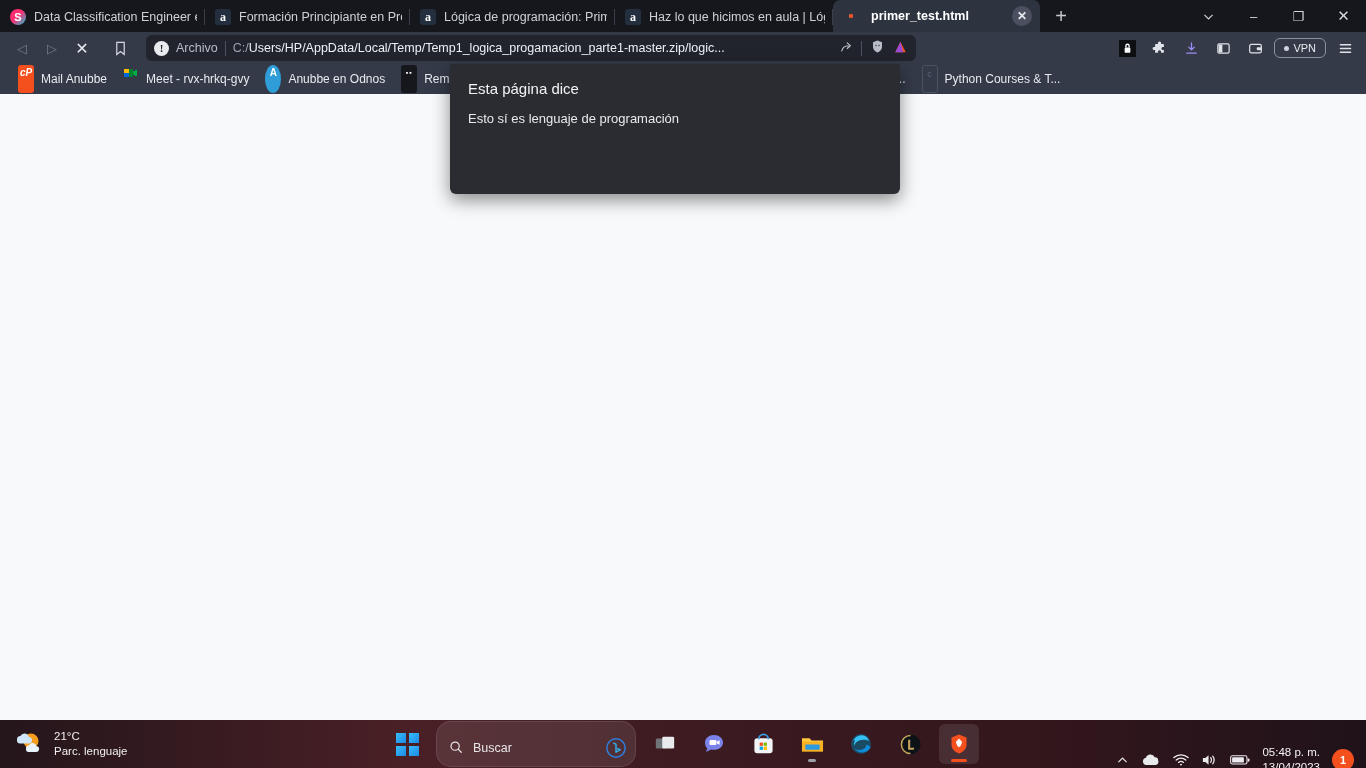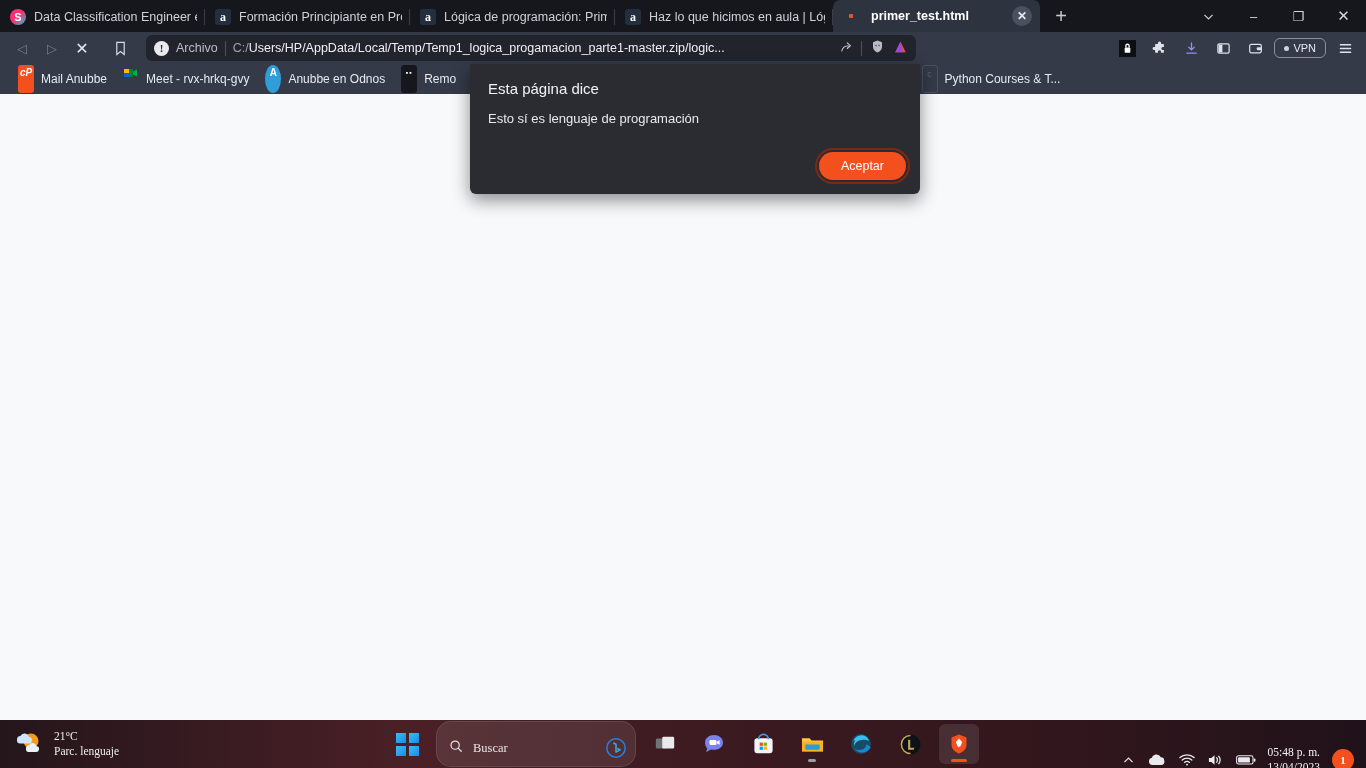--- a/index.html
+++ b/index.html
@@ -129,40 +129,40 @@
     color: #e7eaf0; font-size: 12px; white-space: nowrap; border-radius: 4px;
   }
   .bmico { width: 16px; height: 28px; flex: 0 0 16px; border-radius: 3px;
            font-size: 10px; line-height: 16px; text-align: center; color: #fff; }
 
   
   .page { position: absolute; left: 0; top: 94px; width: 1366px; height: 626px; background: #f8f9fb; }
 
   
   .dialog {
-    position: absolute; left: 470px; top: 64px; width: 450px; height: 130px;
+    position: absolute; left: 450px; top: 64px; width: 450px; height: 130px;
     background: #2b2c31; border-radius: 0 0 6px 6px;
     box-shadow: 0 6px 18px rgba(0,0,0,.45);
-    padding: 16px 14px 14px 18px; display: flex; flex-direction: column;
+    padding: 16px 7px 14px 18px; display: flex; flex-direction: column;
   }
   .dialog-title { color: #f2f3f5; font-size: 15px; margin-bottom: 14px; }
   .dialog-msg { color: #e8e9ec; font-size: 13px; }
   .dialog-actions { margin-top: auto; display: flex; justify-content: flex-end; }
   .btn-accept {
     background: #f4501e; color: #ffffff; font-size: 12.5px;
     border: none; border-radius: 16px; padding: 7px 22px;
     outline: 2px solid #7a2a14; outline-offset: 2px;
     font-family: "Liberation Sans", sans-serif;
   }
 
   
   .taskbar {
     position: absolute; left: 0; top: 720px; width: 1366px; height: 48px;
     background: linear-gradient(90deg,#24161b 0%, #4a2026 30%, #3a1a20 55%, #30161c 80%, #20121a 100%);
-    display: flex; align-items: center; font-family: Liberation Serif, serif;
+    display: flex; align-items: center;
   }
   .tb-weather { display: flex; align-items: center; gap: 10px; padding-left: 14px; }
   .tb-weather .wtext { color: #f0eef0; font-size: 11.5px; line-height: 15px; }
   .tb-center { position: absolute; left: 0; right: 0; display: flex; justify-content: center;
                align-items: center; gap: 9px; }
   .tb-start { width: 40px; height: 40px; display: flex; align-items: center; justify-content: center; }
   .winlogo { display: grid; grid-template-columns: 10px 10px; grid-template-rows: 10px 10px; gap: 3px; }
   .winlogo i { display: block; background: linear-gradient(135deg,#38bdf8,#1b8ae6); }
   .tb-search {
     width: 200px; height: 46px; border-radius: 15px;
@@ -350,23 +350,20 @@
       <span class="bmico" style="color:#5a6378;border:1px solid #4a5162;font-size:9px;">c</span>
       <span>Python Courses &amp; T...</span>
     </div>
   </div>
 
   <div class="page"></div>
 
   <div class="dialog">
     <div class="dialog-title">Esta página dice</div>
     <div class="dialog-msg">Esto sí es lenguaje de programación</div>
-    <div class="dialog-actions">
-      <button class="btn-accept">Aceptar</button>
-    </div>
   </div>
 </div>
 
 <div class="taskbar">
 
   <div class="tb-weather">
     <span>
       <svg width="30" height="28" viewBox="0 0 30 28">
         <circle cx="17" cy="13" r="7.5" fill="#f79d1e"></circle>
         <path d="M3 11.5a3.6 3.6 0 013.4-3.6 4.6 4.6 0 018.6 1.2 3.2 3.2 0 01-.4 6.4H6a3 3 0 01-3-3z" fill="#cfe6fb"></path>

